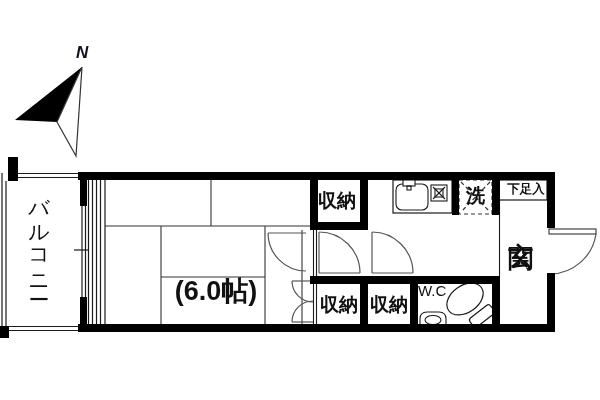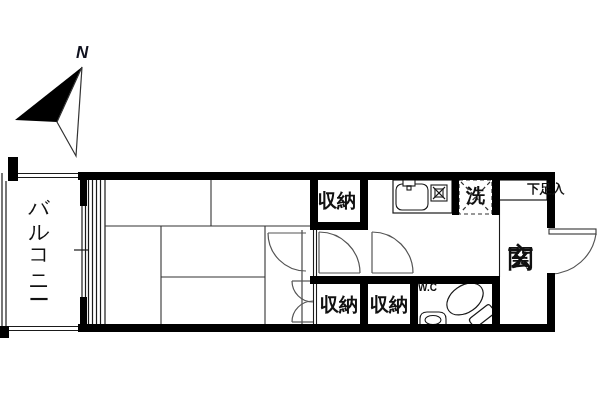--- a/index.html
+++ b/index.html
@@ -138,25 +138,26 @@
     <g>
       <polygon points="82,67 15,120 57,122" fill="#000"></polygon>
       <polygon points="82,67 57,122 76,156" fill="#fff" stroke="#333" stroke-width="1.2"></polygon>
     </g>
   </svg>
 
   <div class="label north" style="left:76px;top:44px;">N</div>
 
   <div class="label vert" style="left:28px;top:184px;font-size:21px;">バルコニー</div>
 
+  <div class="label room-name c" style="left:151px;top:277px;width:130px;">(6.0帖)</div>
 
   <div class="label storage c" style="left:312px;top:191px;width:50px;">収納</div>
   <div class="label storage c" style="left:314px;top:295px;width:50px;">収納</div>
   <div class="label storage c" style="left:364px;top:295px;width:50px;">収納</div>
 
-  <div class="label" style="left:418px;top:283px;font-size:10px;font-weight:700;">W.C</div>
+  <div class="label" style="left:418px;top:283px;font-size:15px;font-weight:400;">W.C</div>
 
   <div class="label" style="left:466px;top:186px;font-size:19px;font-weight:600;">洗</div>
 
-  <div class="label small c" style="left:500px;top:183px;width:52px;padding-left:20px;">下足入</div>
+  <div class="label small c" style="left:500px;top:183px;width:52px;">下足入</div>
 
   <div class="label vert" style="left:508px;top:222px;font-size:25px;font-weight:600;letter-spacing:4px;">玄関</div>
 </div>
 
 </body></html>

